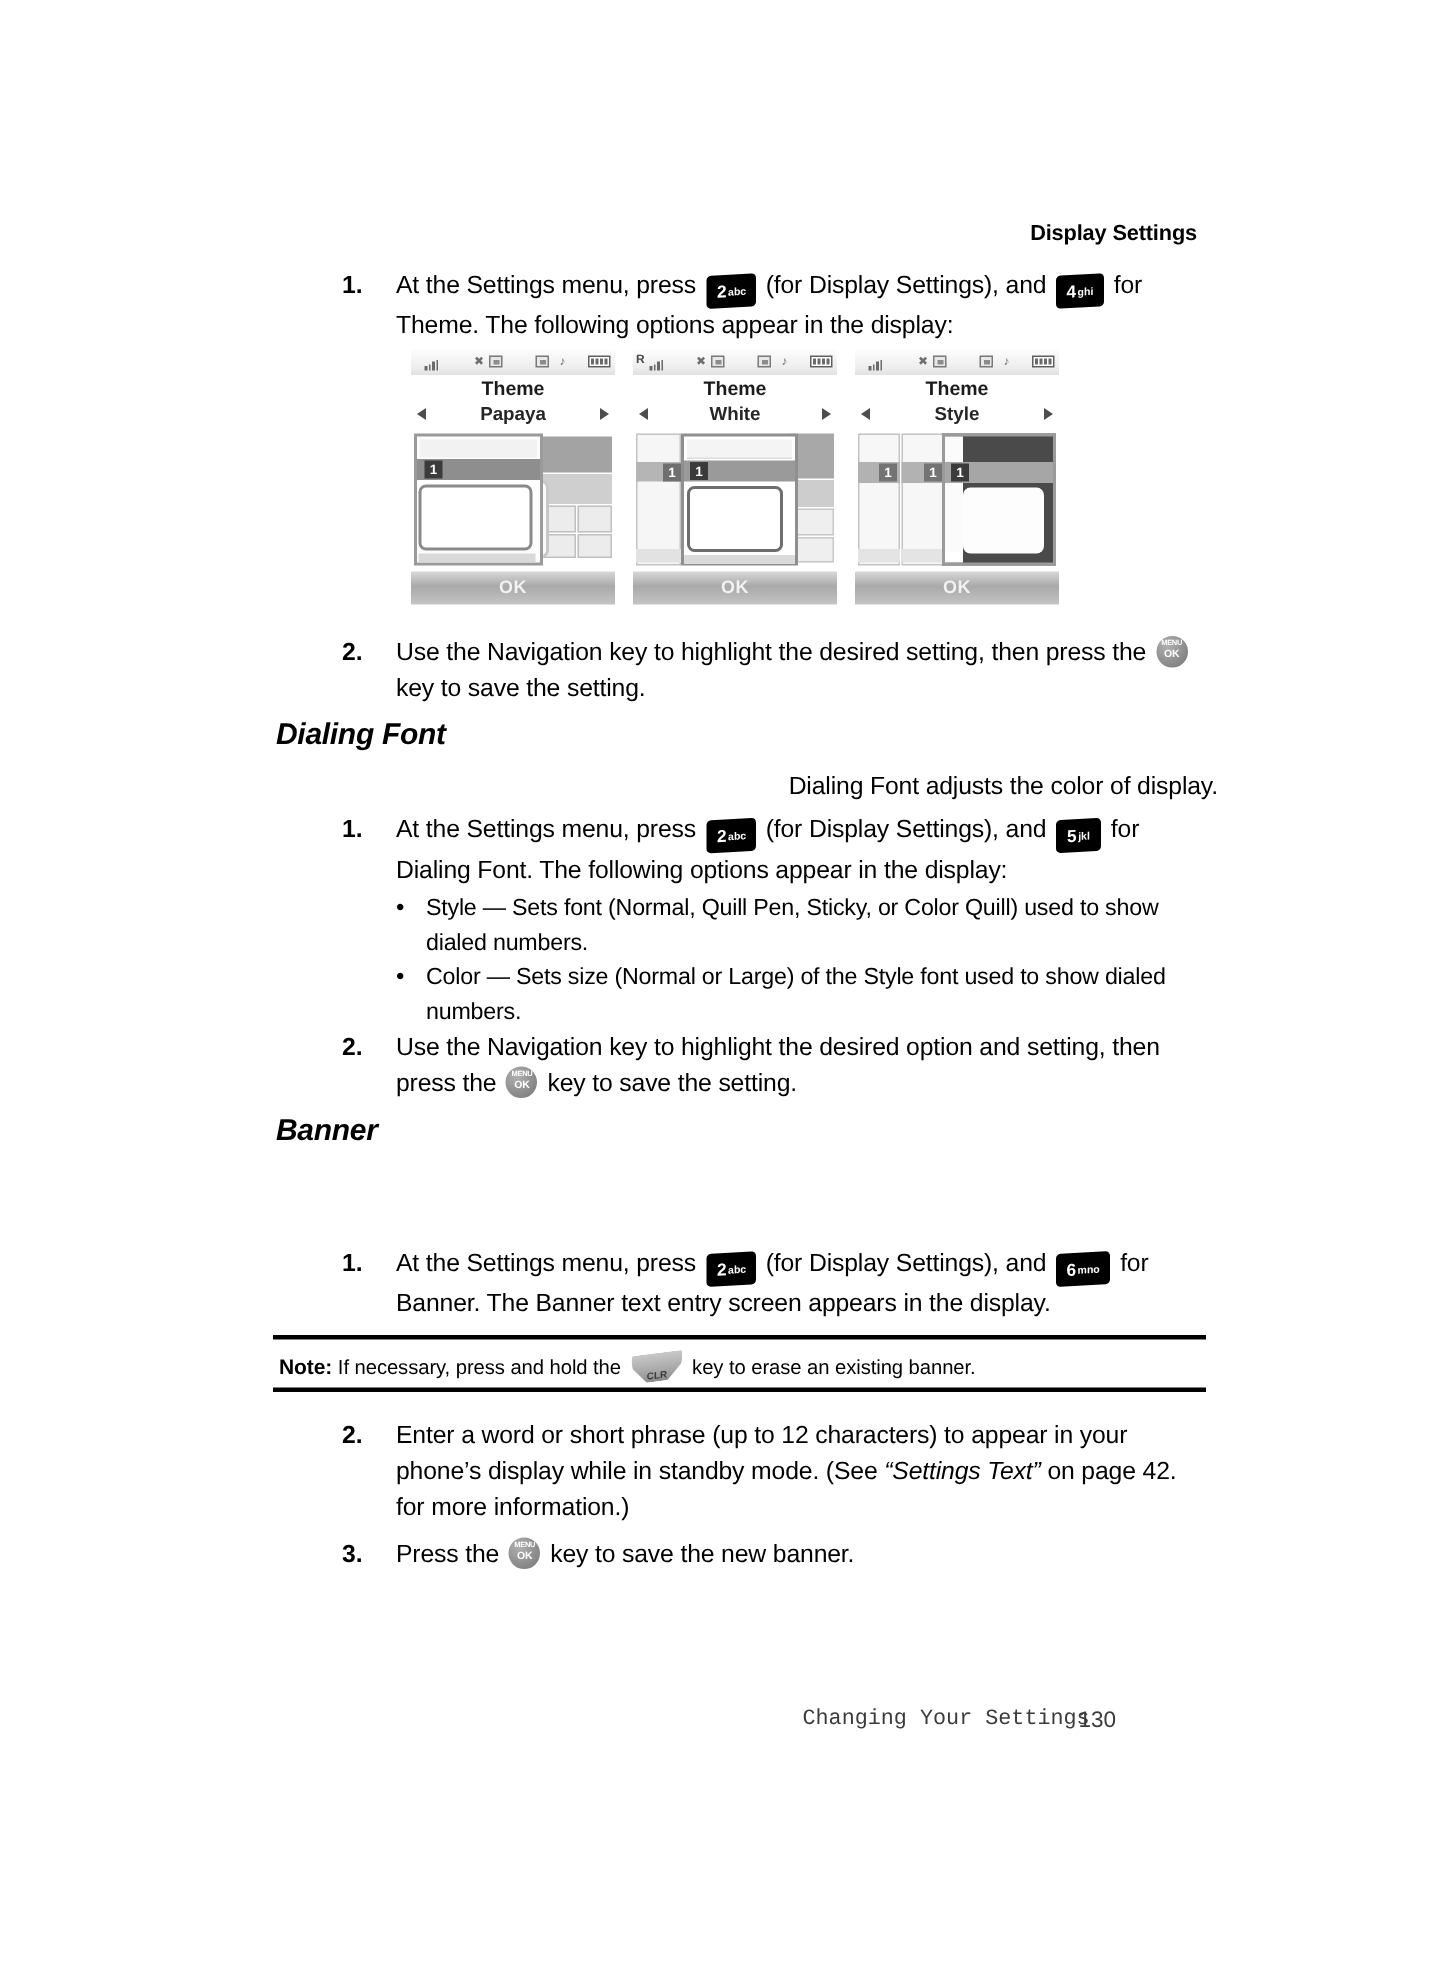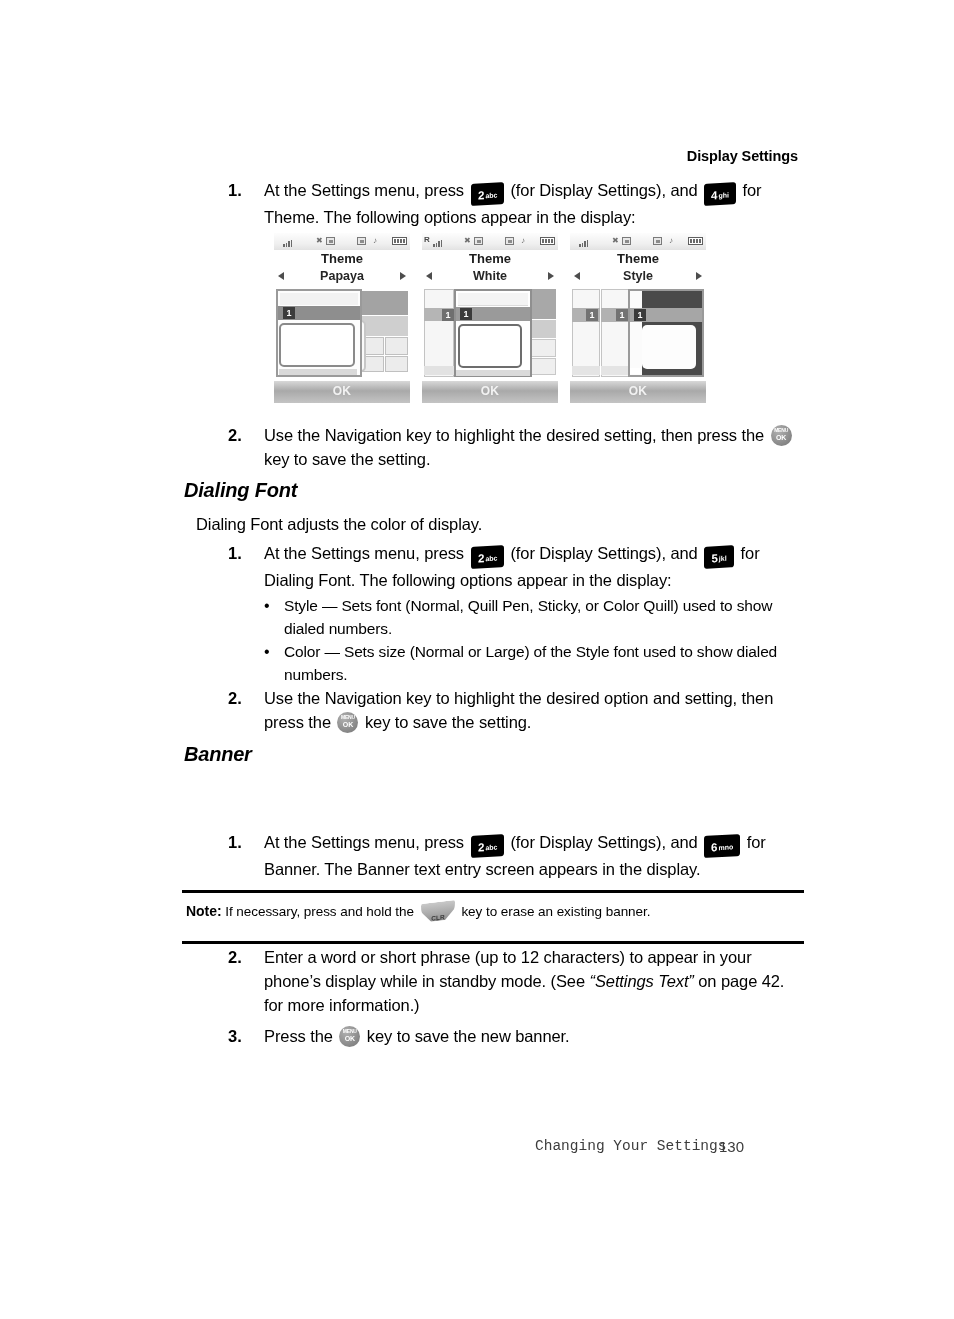--- a/index.html
+++ b/index.html
@@ -185,21 +185,21 @@
     left: 182px;
     top: 890px;
     width: 622px;
   }
   .note-rule {
     height: 3px;
     background: #000000;
     width: 100%;
   }
   .note-inner {
-    padding: 9px 4px 20px 4px;
+    padding: 9px 4px 4px 4px;
     font-size: 13.5px;
     line-height: 18px;
     letter-spacing: -0.05px;
   }
   .note-inner .note-label { font-weight: bold; font-size: 14px; }
 
   
   .footer {
     position: absolute;
     left: 0; right: 0;
@@ -558,21 +558,21 @@
     </div>
   </div>
 
   <div class="step" style="left:228px; top:423px; width:570px;">
     <div class="num">2.</div>
     <div class="txt">Use the Navigation key to highlight the desired setting, then press the <span class="okkey"><span class="m">MENU</span><span class="o">OK</span></span> key to save the setting.</div>
   </div>
 
   <div class="section-head" style="left:184px; top:479px;">Dialing Font</div>
 
-  <div class="para" style="left:196px; top:512px; width:600px;">Dialing Font adjusts the color of display.</div>
+  <div class="para" style="left:212px; top:512px; width:600px;text-align:right;">Dialing Font adjusts the color of display.</div>
 
   <div class="step" style="left:228px; top:541px; width:565px;">
     <div class="num">1.</div>
     <div class="txt">At the <b>Settings</b> menu, press <span class="keycap"><span class="kd">2</span><span class="kl">abc</span></span> (for <b>Display Settings</b>), and <span class="keycap"><span class="kd">5</span><span class="kl">jkl</span></span> for <b>Dialing Font</b>. The following options appear in the display:</div>
   </div>
 
   <div class="bullet" style="left:264px; top:594px; width:525px;">
     <div class="dot">•</div>
     <div class="txt"><b>Style</b> — Sets font (<b>Normal</b>, <b>Quill Pen</b>, <b>Sticky</b>, or <b>Color Quill</b>) used to show dialed numbers.</div>
   </div>

